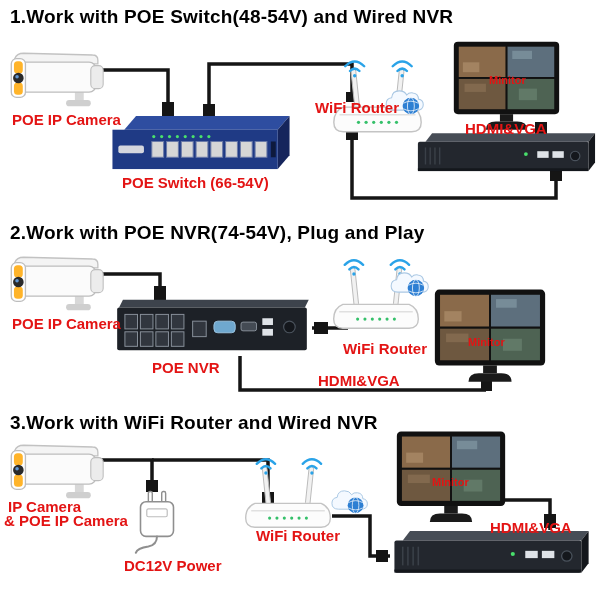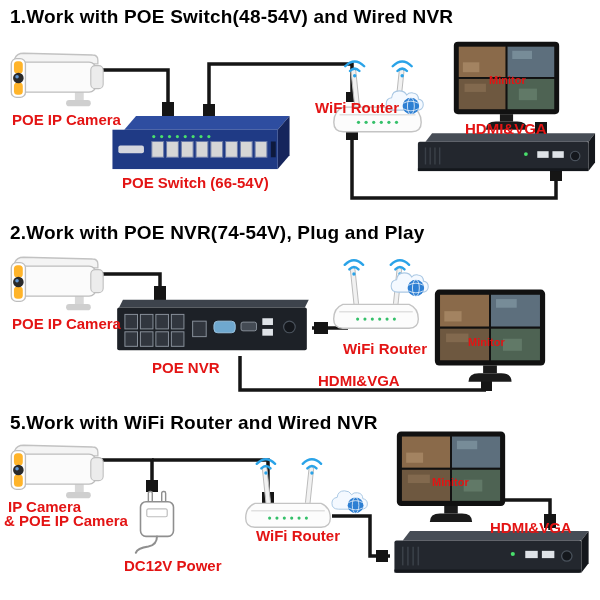--- a/index.html
+++ b/index.html
@@ -251,21 +251,21 @@
     </svg>
   <div class="lbl" style="left:343px; top:340px">WiFi Router</div>
 
   <svg class="dev" style="left:434px; top:284px; width:112px; height:106px">
       <use href="#sym-monitor"></use>
     </svg>
   <div class="lbl lbl-sm" style="left:468px; top:336px">Minitor</div>
 
   <div class="lbl" style="left:318px; top:372px">HDMI&amp;VGA</div>
 
-  <div class="title" style="left:10px; top:412px">5.Work with WiFi Router and Wired NVR</div>
+  <div class="title" style="left:10px; top:412px">3.Work with WiFi Router and Wired NVR</div>
 
   <svg class="dev" style="left:6px; top:438px; width:106px; height:64px">
       <use href="#sym-camera"></use>
     </svg>
   <div class="lbl" style="left:8px; top:498px">IP Camera</div>
   <div class="lbl" style="left:4px; top:512px">&amp; POE IP Camera</div>
 
   <svg class="dev" style="left:128px; top:490px; width:58px; height:66px">
       <use href="#sym-adapter"></use>
     </svg>

